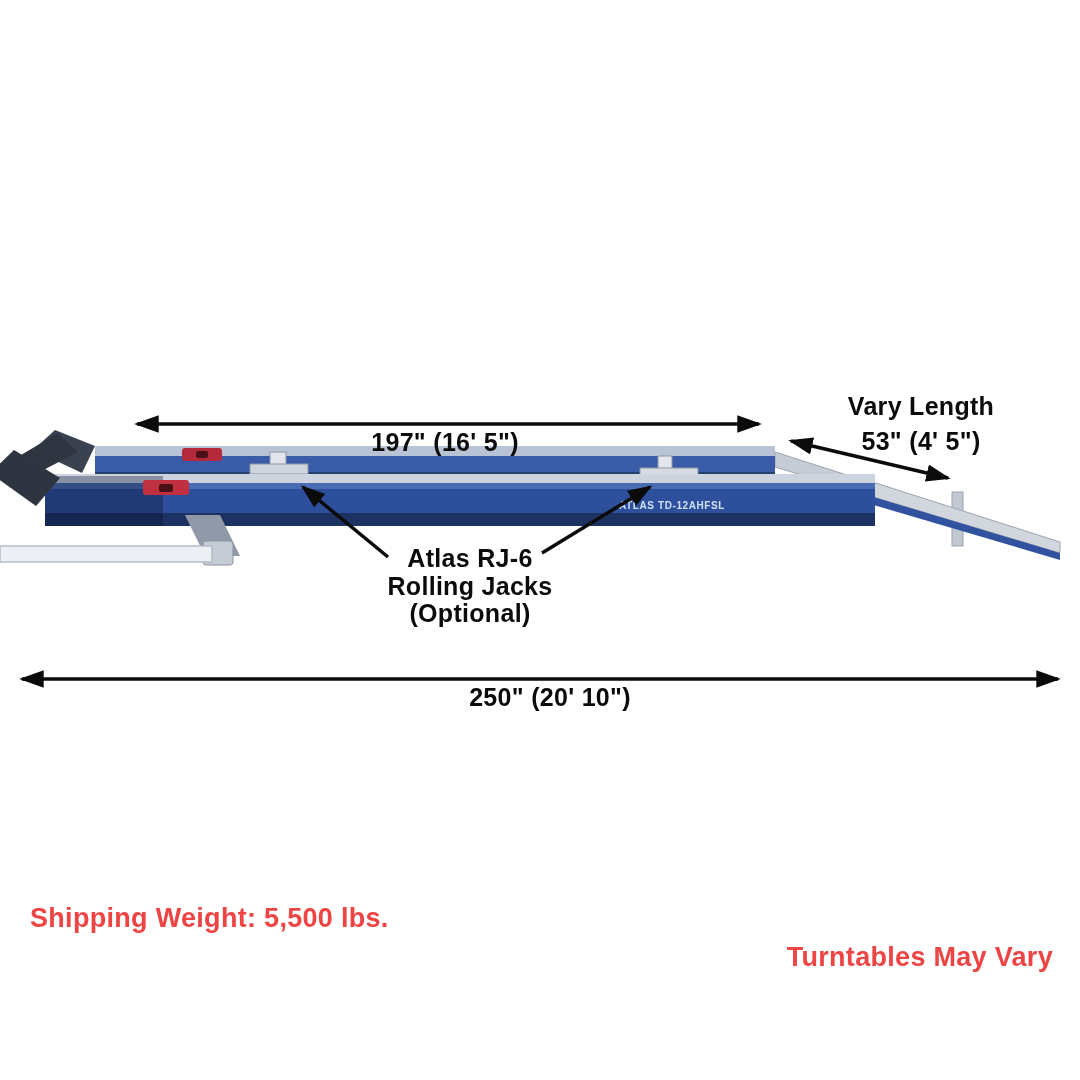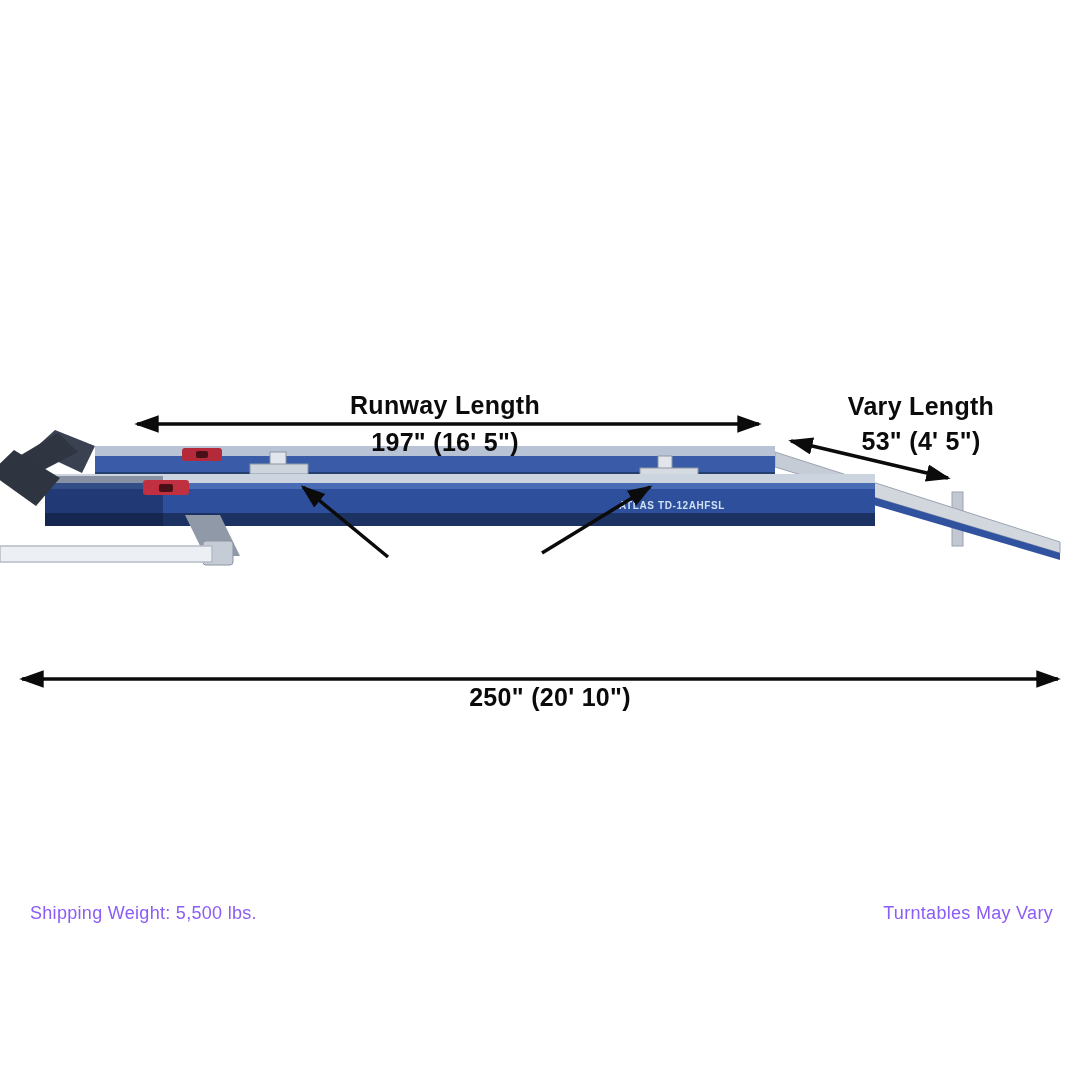--- a/index.html
+++ b/index.html
@@ -17,23 +17,23 @@
     font-weight:bold;
     font-size:25px;
     line-height:1.1;
     color:#0b0b0b;
     white-space:nowrap;
     text-align:center;
     letter-spacing:.3px;
   }
   .footer-text{
     position:absolute;
-    font-weight:normal;
-    font-size:18px;
-    color:#8b5cf6;
+    font-weight:bold;
+    font-size:27px;
+    color:#ef4444;
     white-space:nowrap;
     letter-spacing:.3px;
   }
 </style>
 </head>
 <body>
 
 <div class="canvas">
 
   <svg class="scene" viewBox="0 0 1080 1080">
@@ -101,25 +101,29 @@
 
     <g stroke="#0b0b0b" stroke-width="3.5" fill="none">
       <line x1="137" y1="424" x2="759" y2="424" marker-start="url(#ah)" marker-end="url(#ah)"></line>
       <line x1="791" y1="441" x2="948" y2="478" marker-start="url(#ah)" marker-end="url(#ah)"></line>
       <line x1="388" y1="557" x2="303" y2="487" marker-end="url(#ah)"></line>
       <line x1="542" y1="553" x2="650" y2="487" marker-end="url(#ah)"></line>
       <line x1="22" y1="679" x2="1058" y2="679" marker-start="url(#ah)" marker-end="url(#ah)"></line>
     </g>
   </svg>
 
-  <div class="ann" style="left:445px;top:392px">Runway Length</div>
   <div class="ann" style="left:445px;top:429px">197" (16' 5")</div>
 
   <div class="ann" style="left:921px;top:393px">Vary Length</div>
   <div class="ann" style="left:921px;top:428px">53" (4' 5")</div>
 
+  <div class="ann" style="left:470px;top:545px">
+    <div>Atlas RJ-6</div>
+    <div>Rolling Jacks</div>
+    <div>(Optional)</div>
+  </div>
 
   <div class="ann" style="left:550px;top:684px">250" (20' 10")</div>
 
   <div class="footer-text" style="left:30px;top:903px">Shipping Weight: 5,500 lbs.</div>
-  <div class="footer-text" style="right:27px;top:903px">Turntables May Vary</div>
+  <div class="footer-text" style="right:27px;top:942px">Turntables May Vary</div>
 
 </div>
 
 </body></html>

